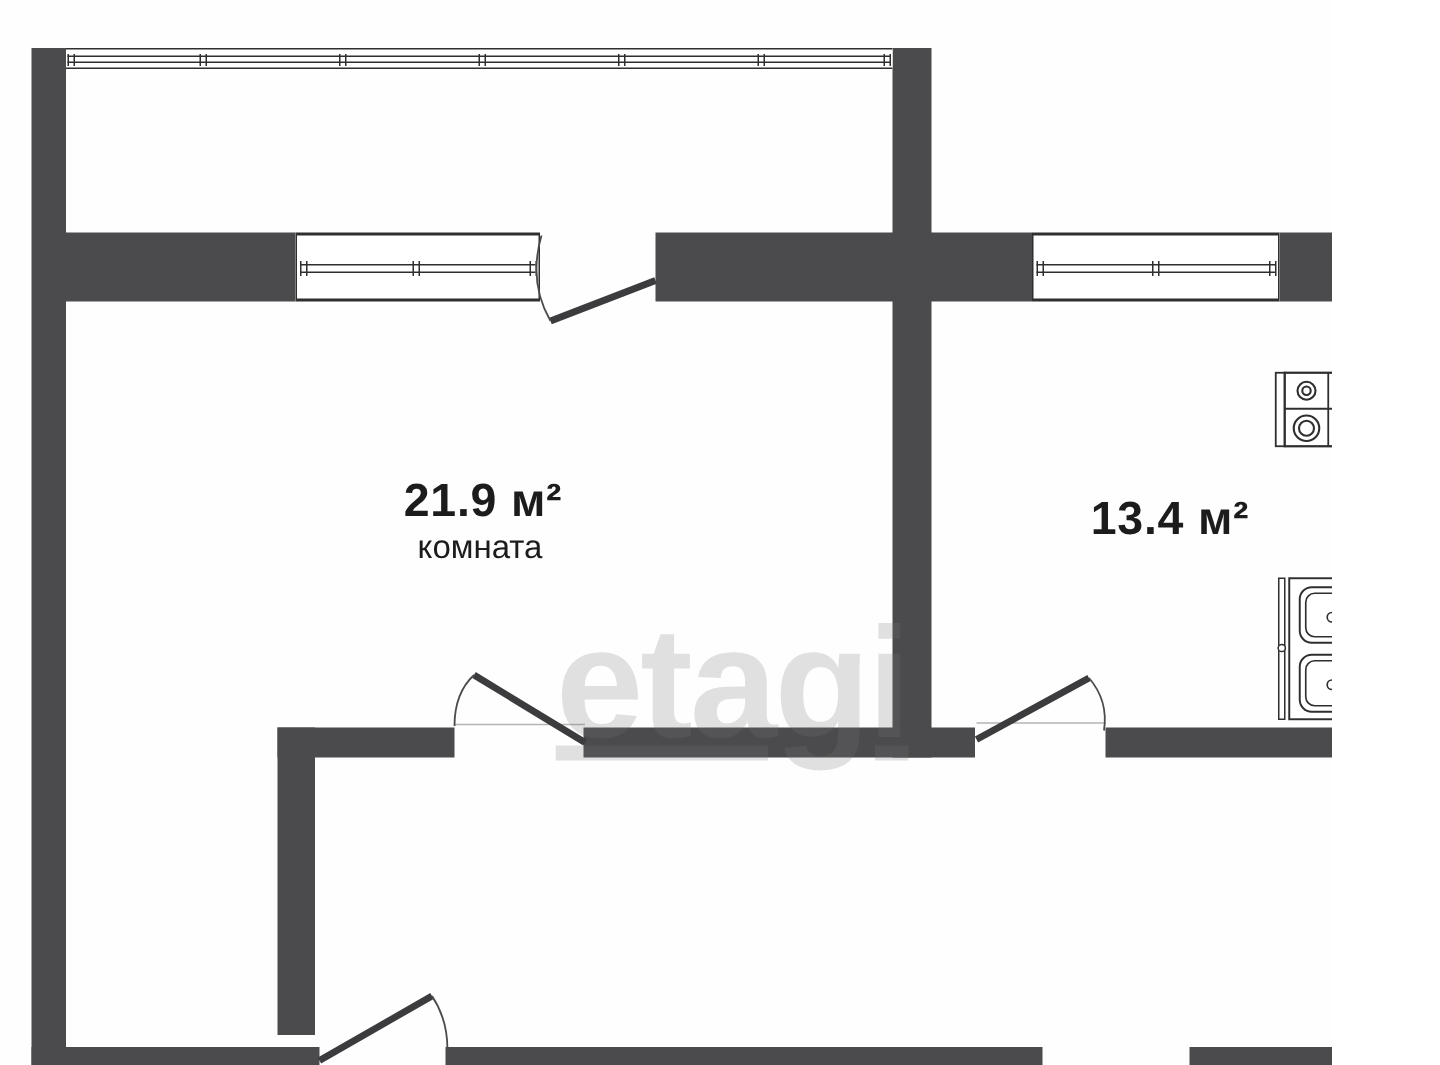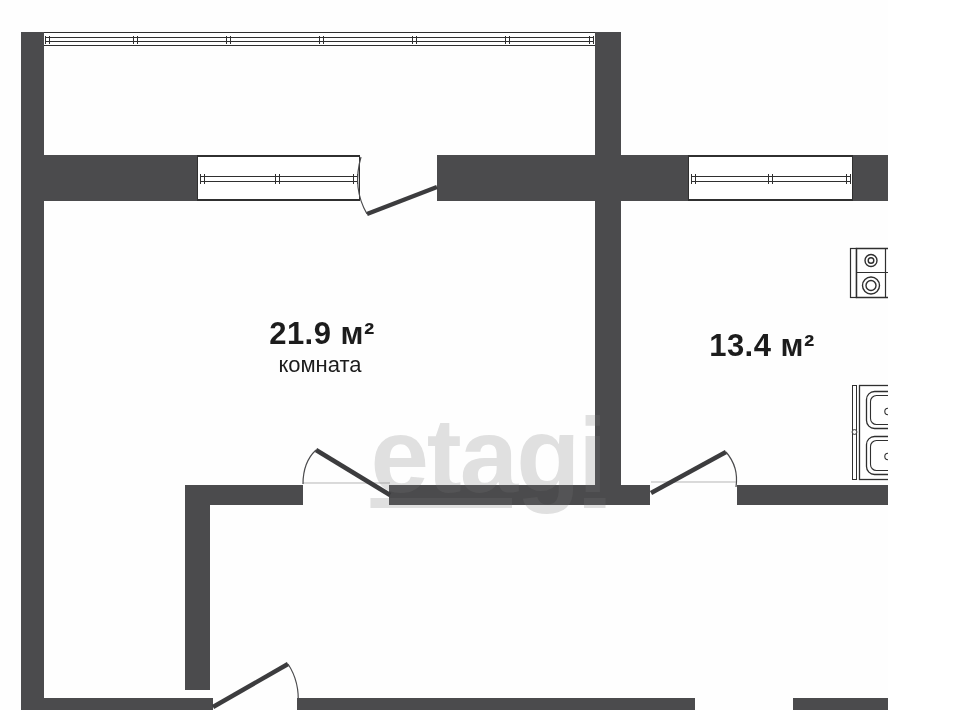--- a/index.html
+++ b/index.html
@@ -109,17 +109,17 @@
       <circle cx="888" cy="456.5" r="3.2" stroke-width="1.1"></circle>
       <line x1="888" y1="432.5" x2="921" y2="432.5" stroke-width="2.2"></line>
       <line x1="913.5" y1="424" x2="913.5" y2="441" stroke-width="2"></line>
       <circle cx="906" cy="422.5" r="4.2" stroke-width="1.2"></circle>
       <circle cx="906" cy="442.5" r="4.2" stroke-width="1.2"></circle>
     </g>
   </svg>
 
   <div class="label area-label" style="left:222px;top:316px;width:200px;">21.9 м²</div>
   <div class="label name-label" style="left:220px;top:352px;width:200px;">комната</div>
-  <div class="label area-label" style="left:662px;top:328px;width:200px;">13.4 м²</div>
+  <div class="label area-label" style="left:680px;top:328px;width:200px;">13.4 м²</div>
 
   <div class="watermark" style="left:488px;top:403px;">etagi</div>
 
 </div>
 
 </body></html>

